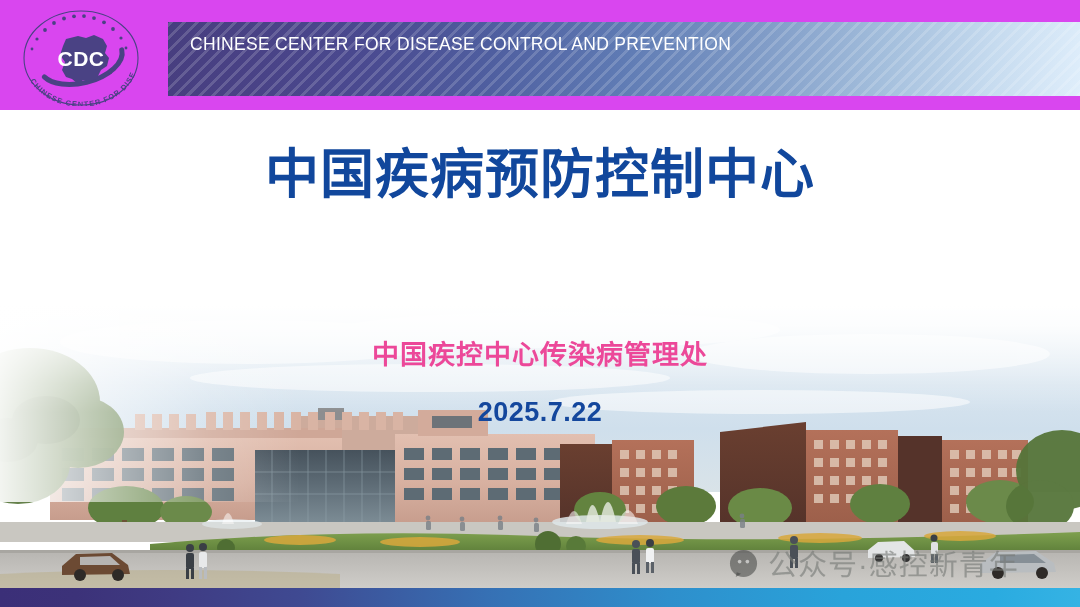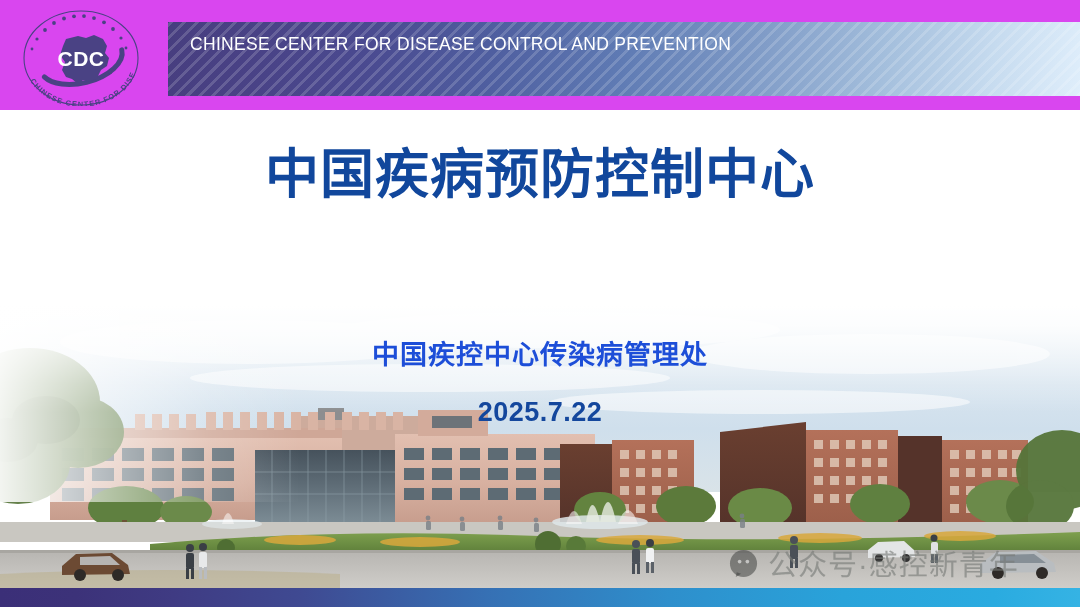--- a/index.html
+++ b/index.html
@@ -98,21 +98,21 @@
     position:absolute;
     left:0; top:337px;
     width:1080px;
     text-align:center;
     z-index:30;
   }
   #org-line{
     font-weight:bold;
     font-size:27px;
     line-height:36px;
-    color:#1d4ed8;
+    color:#ec4899;
     letter-spacing:1px;
     white-space:nowrap;
   }
   #date-line{
     font-weight:bold;
     font-size:27px;
     line-height:34px;
     color:#14479d;
     letter-spacing:0.5px;
     margin-top:22px;

